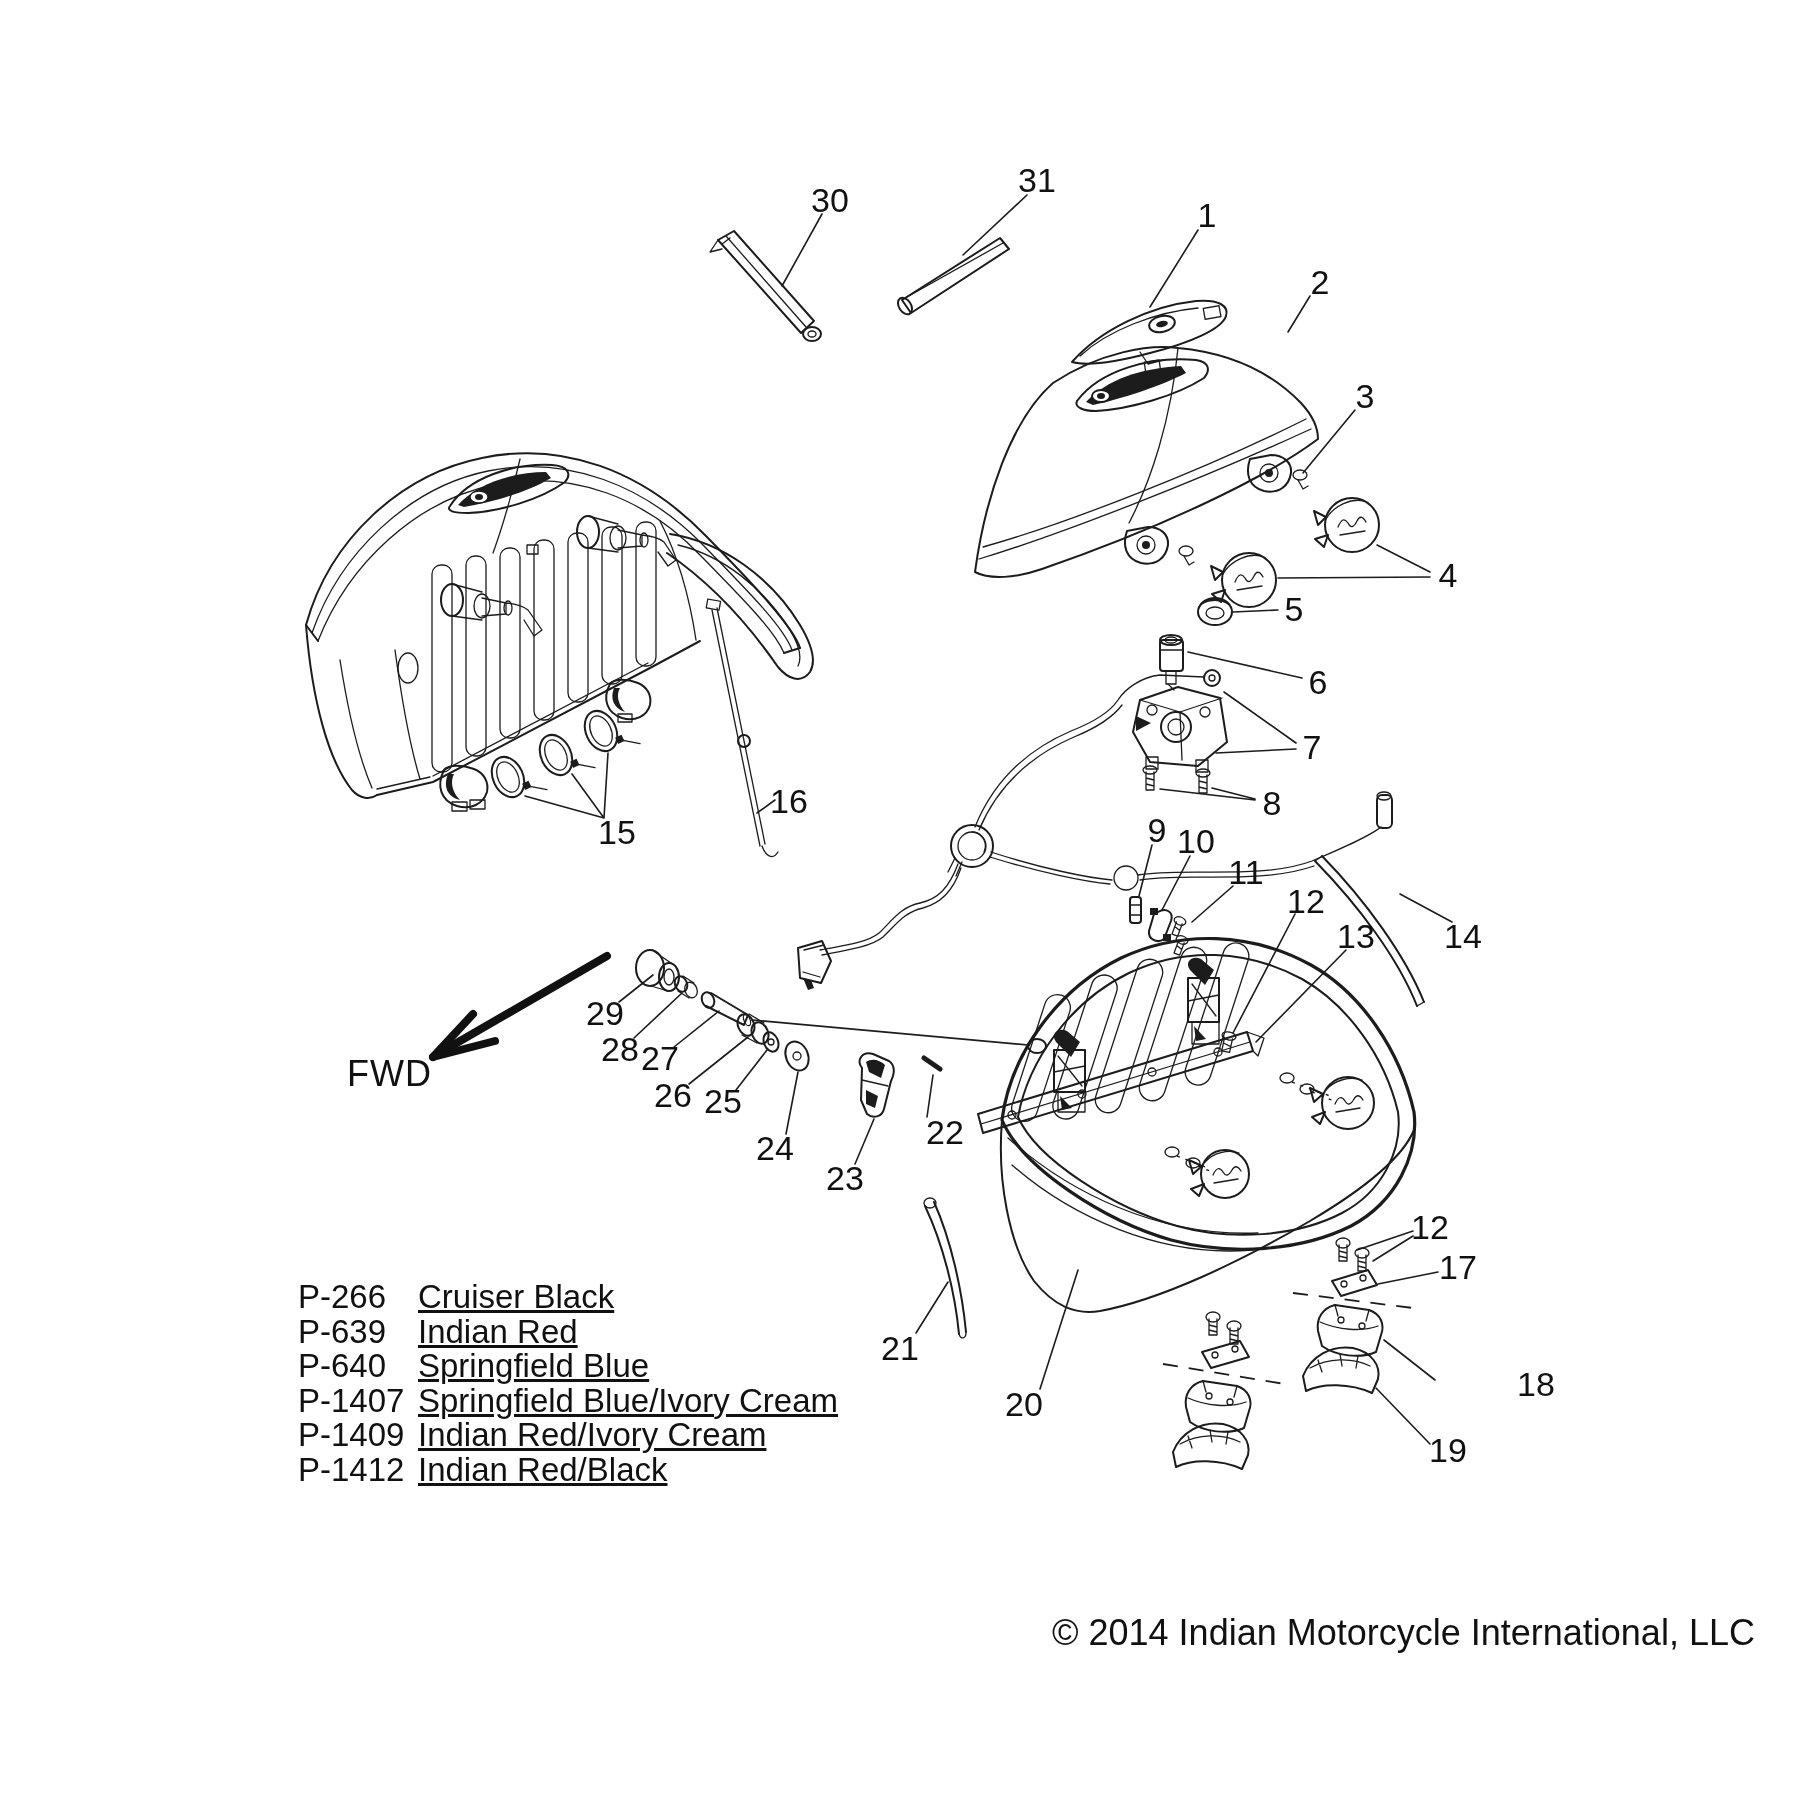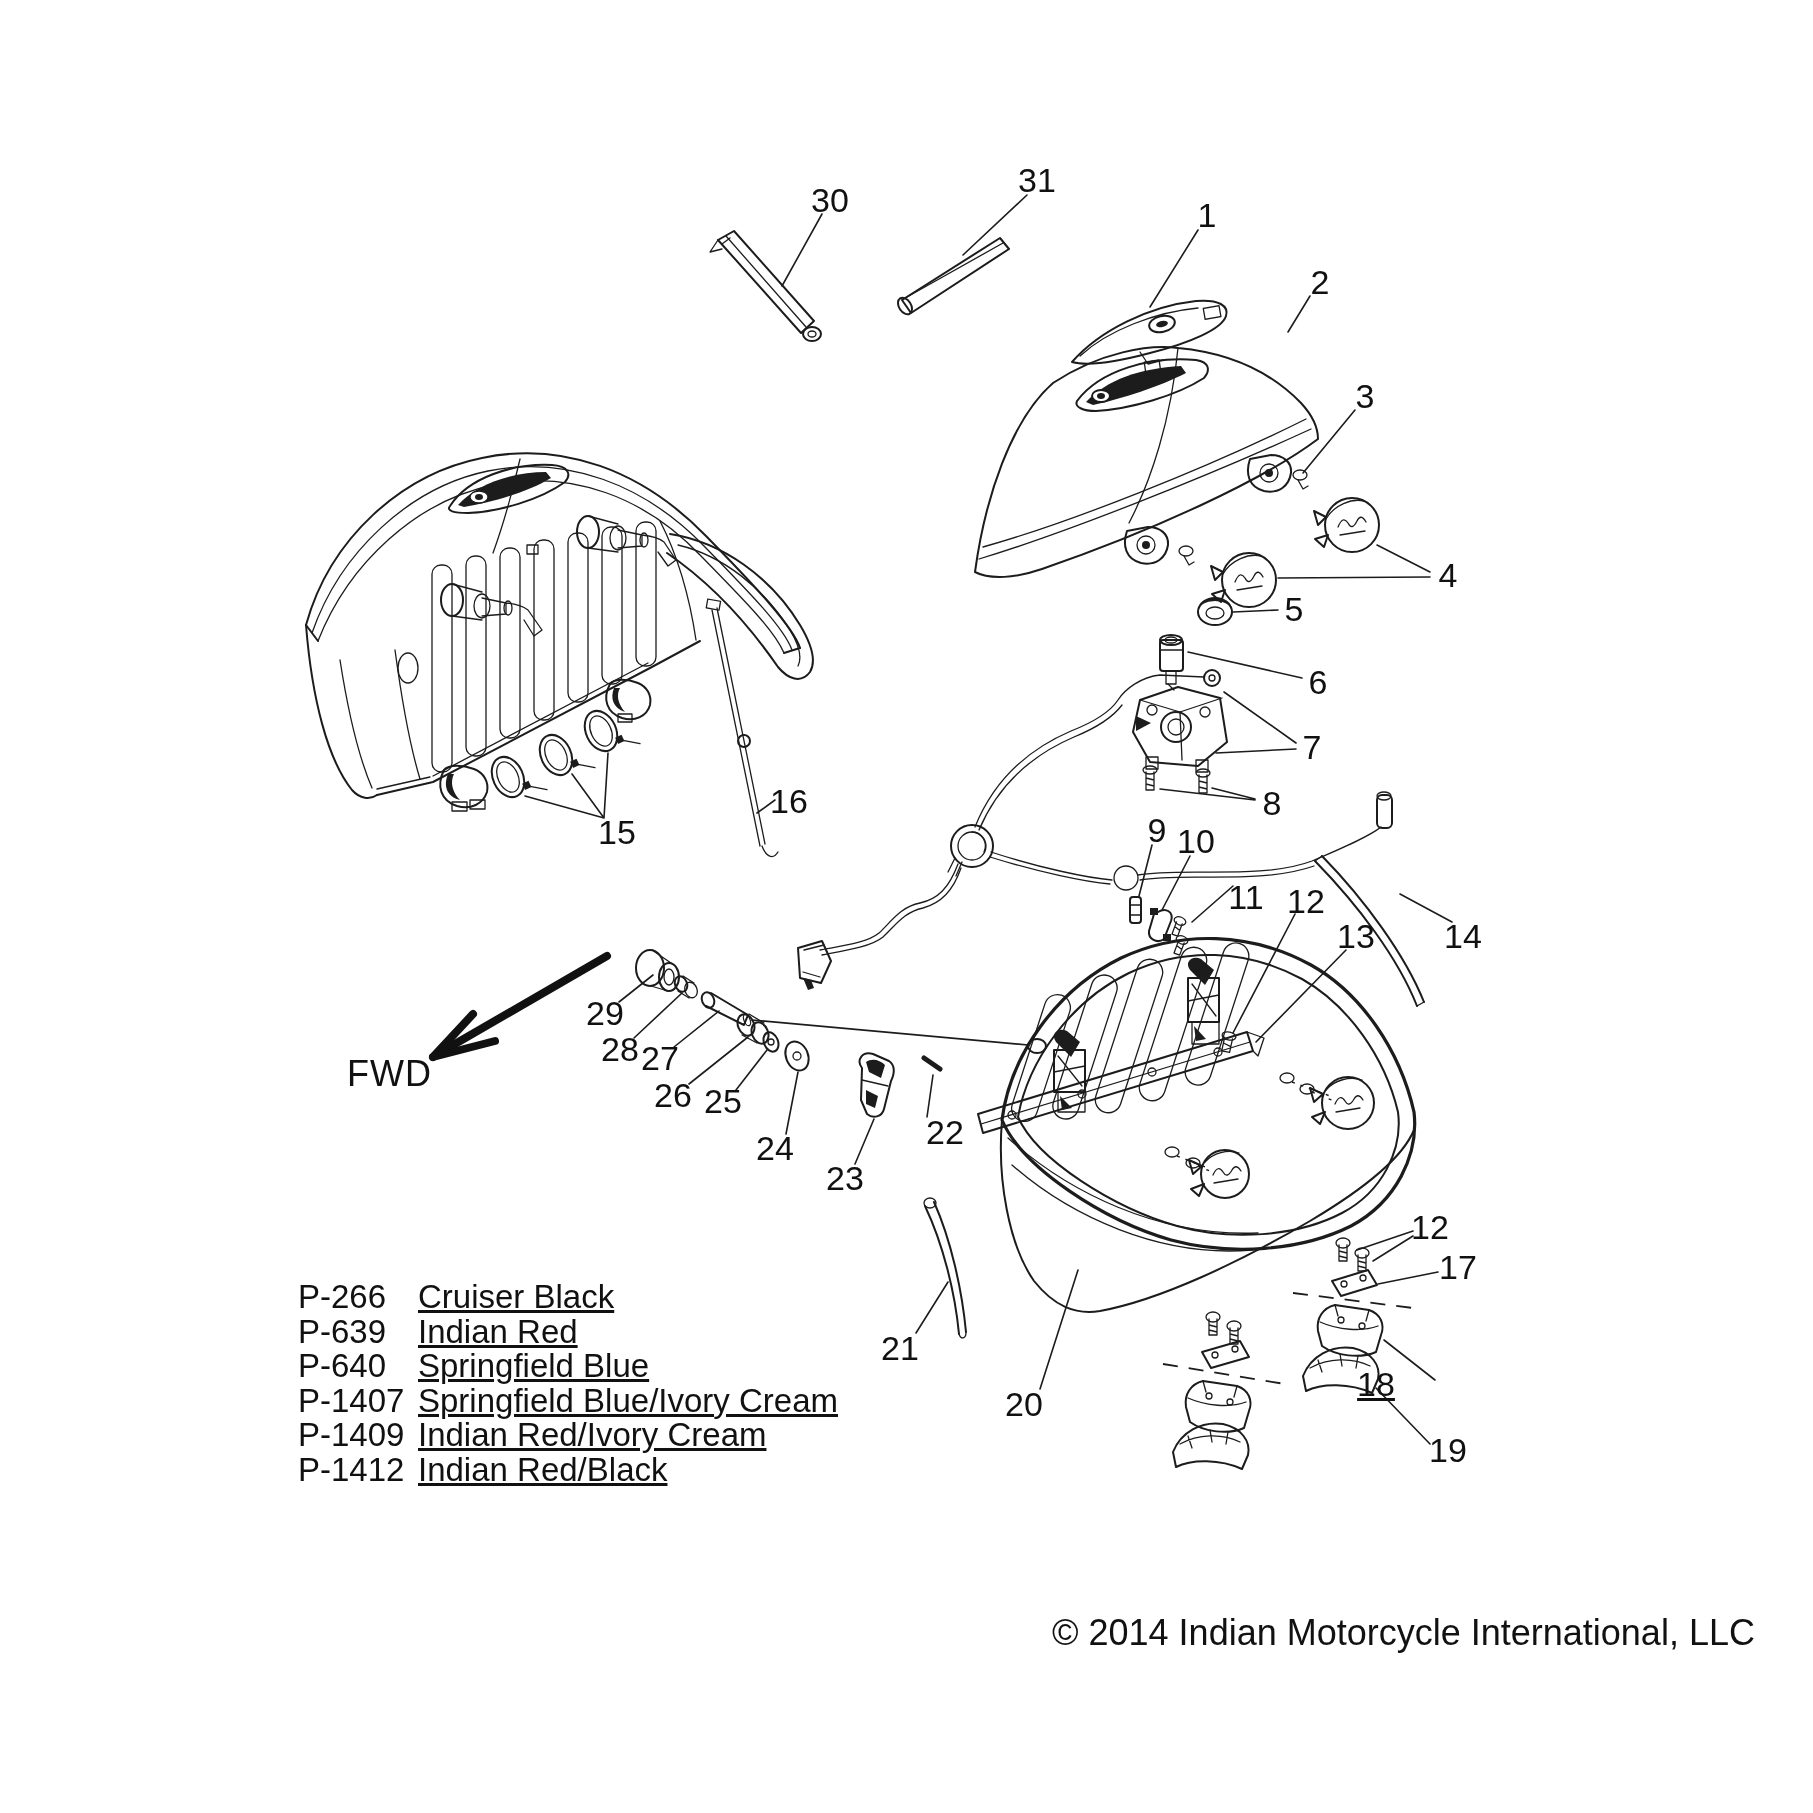--- a/index.html
+++ b/index.html
@@ -470,28 +470,28 @@
       <div class="callout" style="left: 1207px; top: 215px;">1</div>
       <div class="callout" style="left: 1320px; top: 282px;">2</div>
       <div class="callout" style="left: 1365px; top: 396px;">3</div>
       <div class="callout" style="left: 1448px; top: 575px;">4</div>
       <div class="callout" style="left: 1294px; top: 609px;">5</div>
       <div class="callout" style="left: 1318px; top: 682px;">6</div>
       <div class="callout" style="left: 1312px; top: 747px;">7</div>
       <div class="callout" style="left: 1272px; top: 803px;">8</div>
       <div class="callout" style="left: 1157px; top: 830px;">9</div>
       <div class="callout" style="left: 1196px; top: 841px;">10</div>
-      <div class="callout" style="left: 1246px; top: 872px; margin-top: 25px;">11</div>
+      <div class="callout" style="left: 1246px; top: 872px;">11</div>
       <div class="callout" style="left: 1306px; top: 901px;">12</div>
       <div class="callout" style="left: 1356px; top: 936px;">13</div>
       <div class="callout" style="left: 1463px; top: 936px;">14</div>
       <div class="callout" style="left: 617px; top: 832px;">15</div>
       <div class="callout" style="left: 789px; top: 801px;">16</div>
       <div class="callout" style="left: 1458px; top: 1267px;">17</div>
-      <div class="callout" style="left: 1376px; top: 1384px; text-decoration: underline;">18</div>
+      <div class="callout" style="left: 1536px; top: 1384px;">18</div>
       <div class="callout" style="left: 1448px; top: 1450px;">19</div>
       <div class="callout" style="left: 1024px; top: 1404px;">20</div>
       <div class="callout" style="left: 900px; top: 1348px;">21</div>
       <div class="callout" style="left: 945px; top: 1132px; text-align: right;">22</div>
       <div class="callout" style="left: 845px; top: 1178px; text-align: center;">23</div>
       <div class="callout" style="left: 775px; top: 1148px;">24</div>
       <div class="callout" style="left: 723px; top: 1101px;">25</div>
       <div class="callout" style="left: 673px; top: 1095px;">26</div>
       <div class="callout" style="left: 660px; top: 1058px;">27</div>
       <div class="callout" style="left: 620px; top: 1049px;">28</div>

